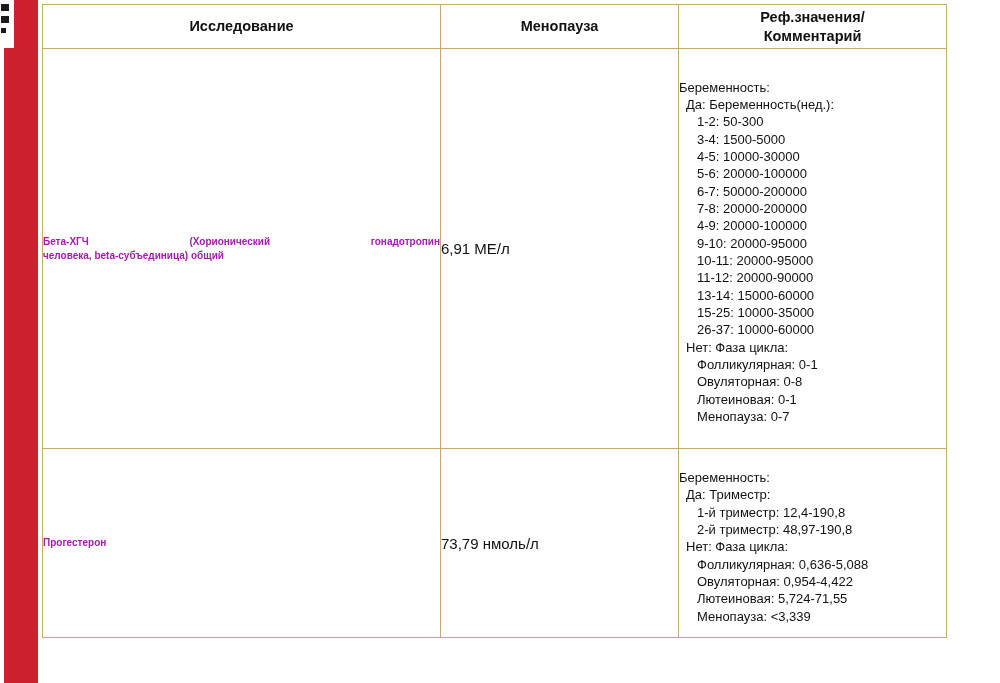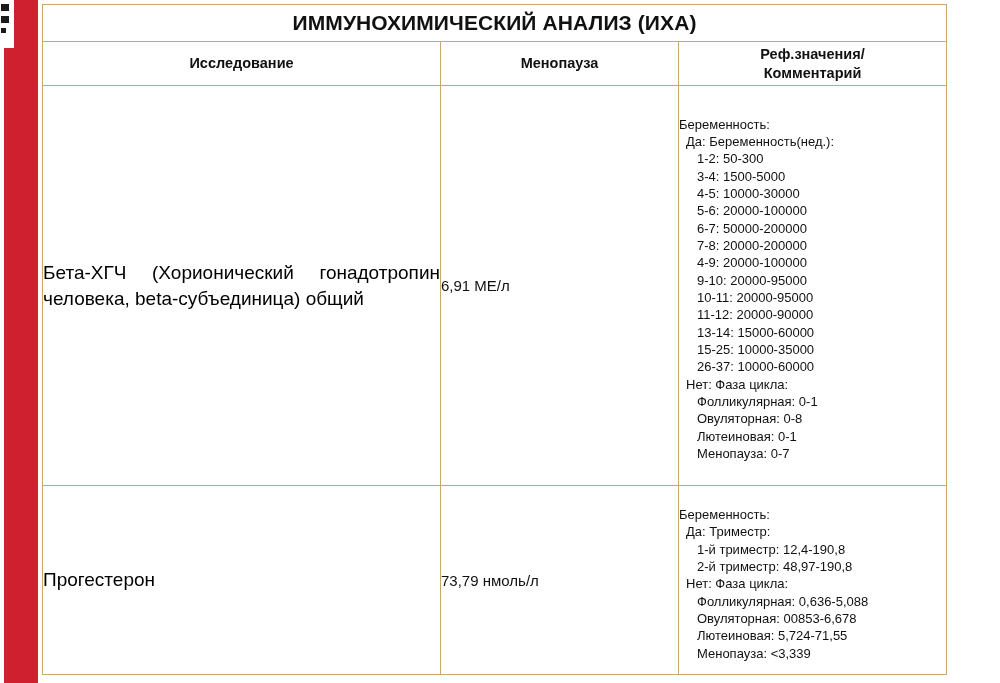--- a/index.html
+++ b/index.html
@@ -82,23 +82,23 @@
     text-align: center;
     font-size: 14.5px;
     font-weight: bold;
     color: #111111;
     line-height: 1.25;
     padding: 2px 4px;
   }
 
   
   .study-cell {
-    font-size: 19px;
-    font-weight: normal;
-    color: #000000;
+    font-size: 10px;
+    font-weight: bold;
+    color: #a21caf;
     line-height: 1.34;
     padding: 4px 10px 4px 12px;
     vertical-align: middle;
   }
   .study-cell .line { display: block; white-space: nowrap; }
   .study-cell .line.j { text-align: justify; text-align-last: justify; }
 
   .result-cell {
     font-size: 15px;
     color: #111111;
@@ -133,23 +133,20 @@
   <div class="bar b3"></div>
 </div>
 
 <table class="report-table">
   <colgroup>
     <col class="col-study">
     <col class="col-result">
     <col class="col-ref">
   </colgroup>
   <tbody>
-    <tr>
-      <td class="title-cell" colspan="3">ИММУНОХИМИЧЕСКИЙ АНАЛИЗ (ИХА)</td>
-    </tr>
 
     <tr>
       <td class="head-cell">Исследование</td>
       <td class="head-cell">Менопауза</td>
       <td class="head-cell">
         <span>Реф.значения/</span><br>
         <span>Комментарий</span>
       </td>
     </tr>
 
@@ -188,19 +185,19 @@
         <span class="line">Прогестерон</span>
       </td>
       <td class="result-cell">73,79 нмоль/л</td>
       <td class="ref-cell">
         <span class="rline ind0">Беременность:</span>
         <span class="rline ind1">Да: Триместр:</span>
         <span class="rline ind2">1-й триместр: 12,4-190,8</span>
         <span class="rline ind2">2-й триместр: 48,97-190,8</span>
         <span class="rline ind1">Нет: Фаза цикла:</span>
         <span class="rline ind2">Фолликулярная: 0,636-5,088</span>
-        <span class="rline ind2">Овуляторная: 00853-6,678</span>
+        <span class="rline ind2">Овуляторная: 0,954-4,422</span>
         <span class="rline ind2">Лютеиновая: 5,724-71,55</span>
         <span class="rline ind2">Менопауза: &lt;3,339</span>
       </td>
     </tr>
   </tbody>
 </table>
 
 </body></html>

